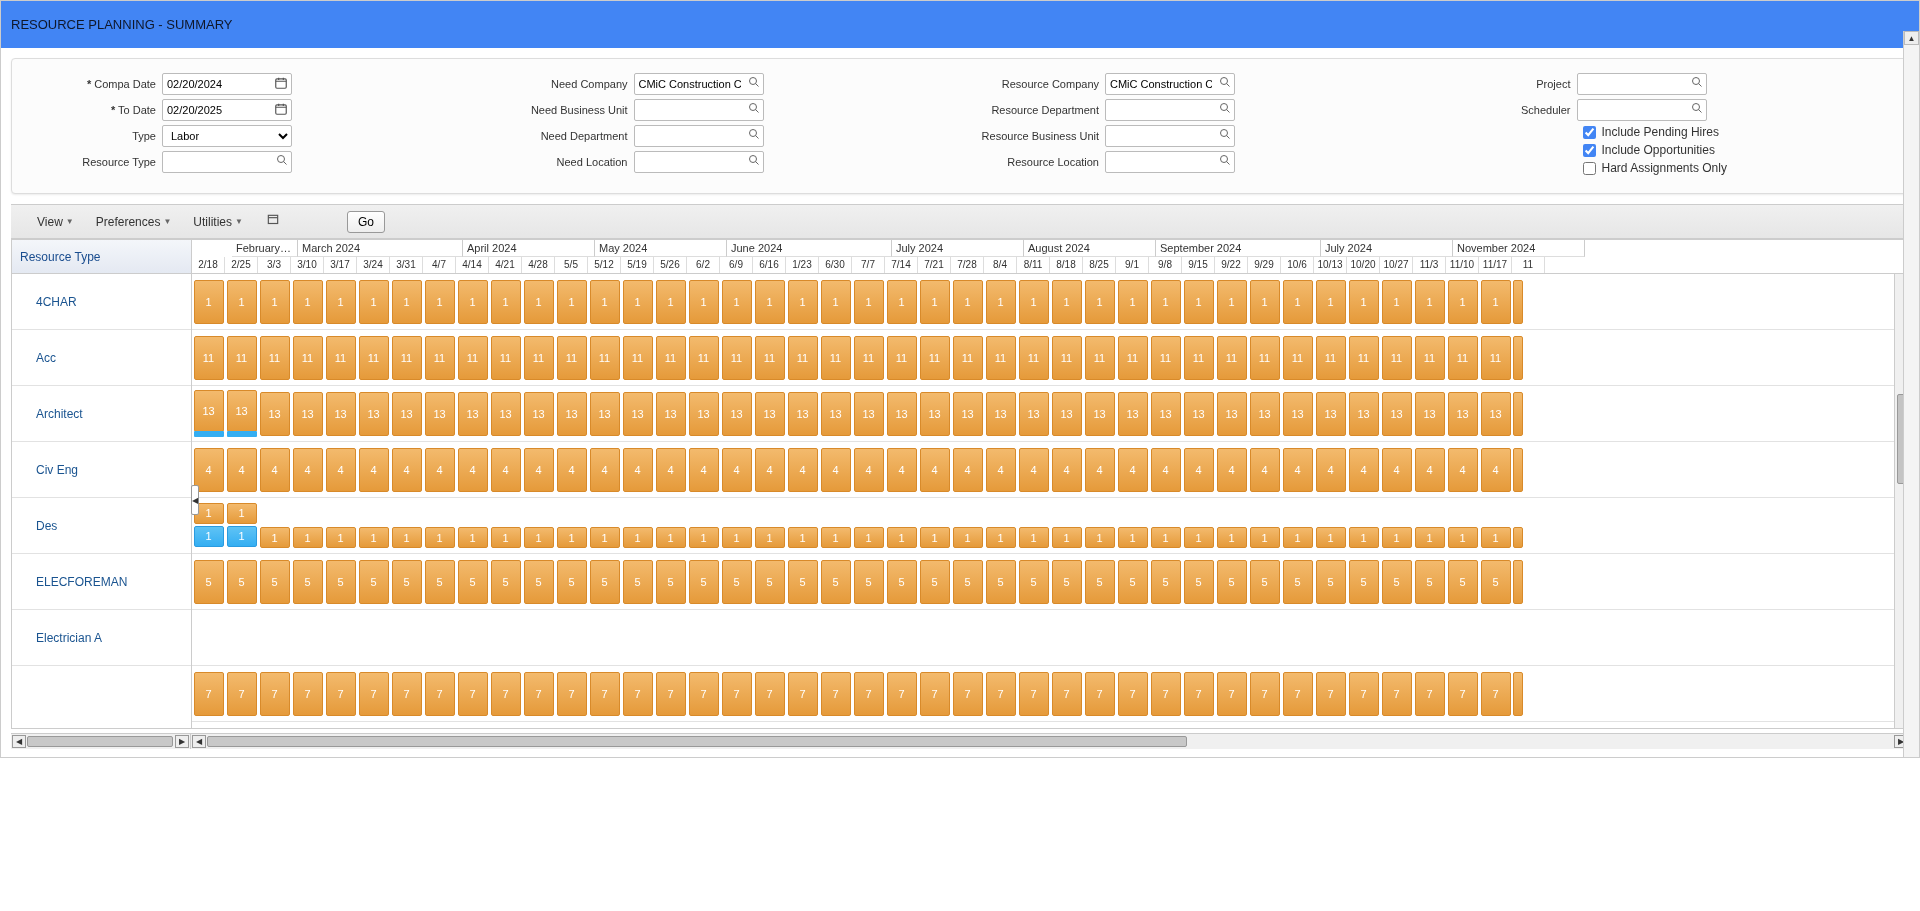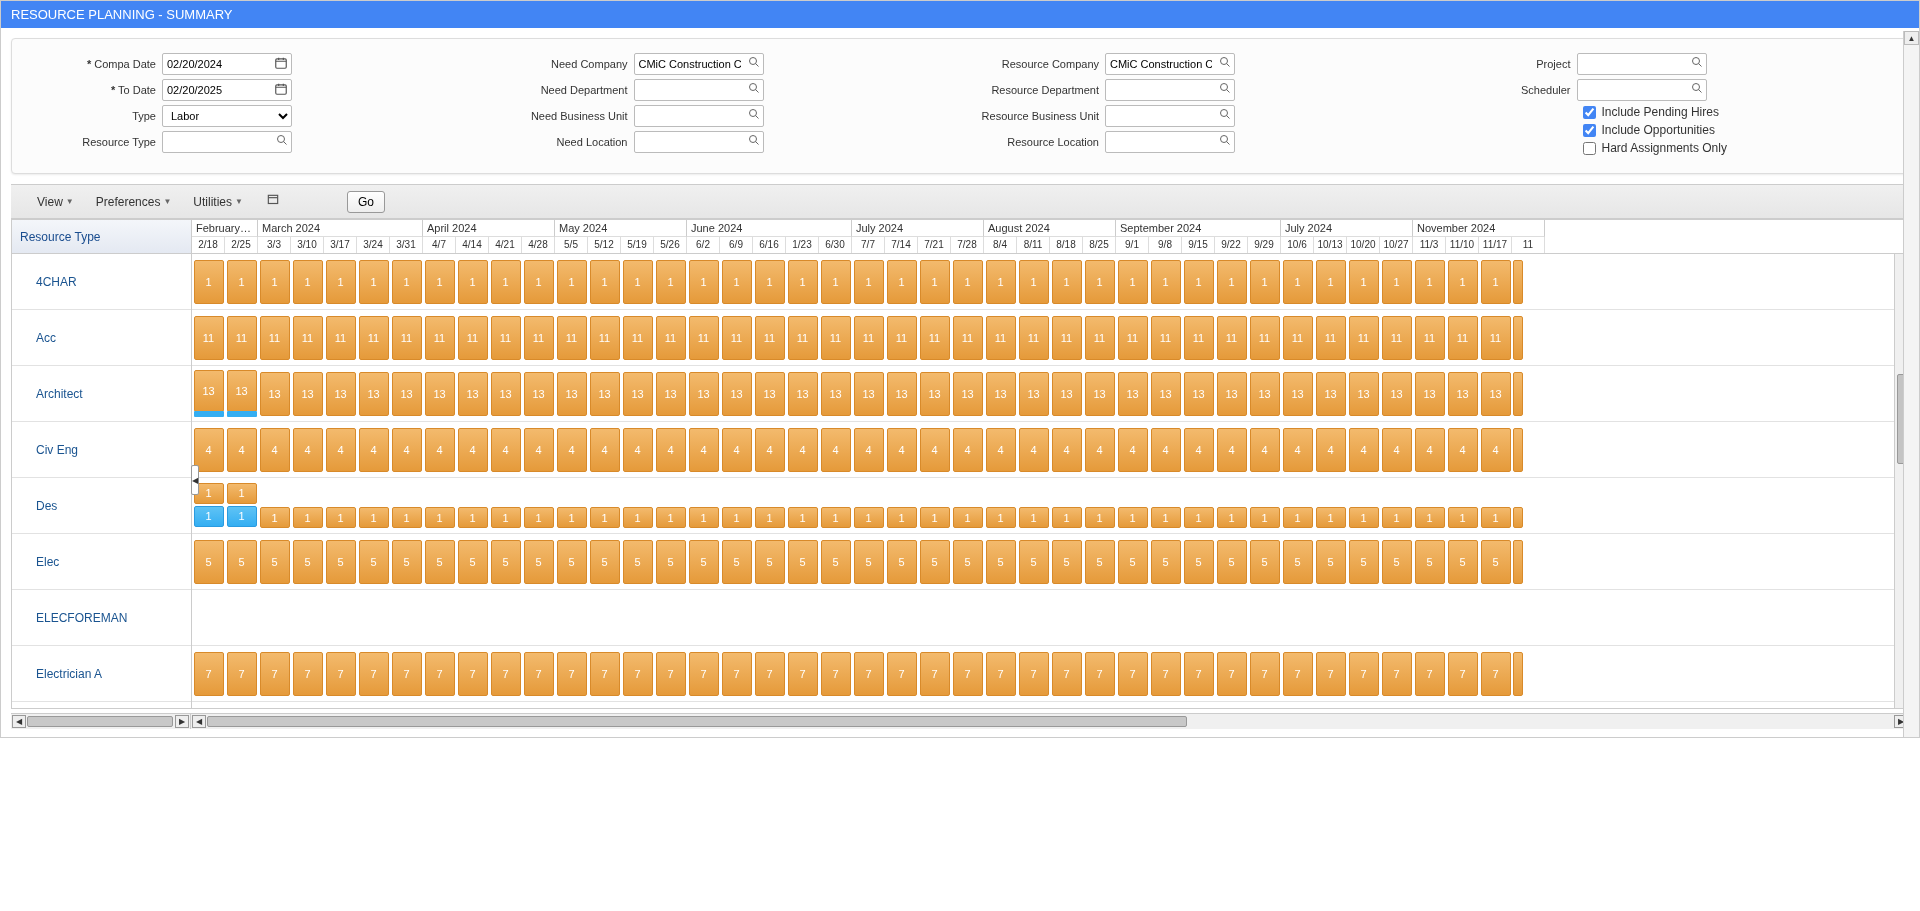--- a/index.html
+++ b/index.html
@@ -1,20 +1,20 @@
 <!DOCTYPE html>
 <html><head>
 <meta charset="utf-8">
 <style>
   * { box-sizing: border-box; margin: 0; padding: 0; }
   body { font-family: Arial, Helvetica, sans-serif; font-size: 12px; background: #fff; color: #333; }
   
   .outer-container { border: 1px solid #ccc; margin: 0 0 0 0; position: relative; }
   
-  .title-bar { background: #4285f4; color: #ffffff; padding: 6px 10px; font-size: 13px; font-weight: normal; }
+  .title-bar { background: #4285f4; color: #0f172a; padding: 16px 10px; font-size: 13px; font-weight: normal; }
   
   .filter-panel { border: 1px solid #ddd; border-radius: 4px; margin: 10px; padding: 14px 20px; background: #fcfcfc; box-shadow: 0 1px 2px rgba(0,0,0,0.08); }
   .filter-grid { display: grid; grid-template-columns: repeat(4, 1fr); gap: 4px 30px; }
   .filter-row { display: flex; align-items: center; margin-bottom: 4px; }
   .filter-label { width: 130px; text-align: right; padding-right: 6px; font-size: 11px; color: #333; }
   .filter-label .req { font-weight: bold; }
   .filter-input-wrap { position: relative; flex: 1; max-width: 130px; }
   .filter-input { width: 100%; height: 22px; border: 1px solid #bbb; border-radius: 2px; padding: 0 22px 0 4px; font-size: 11px; background: #fff; }
   .filter-select { width: 100%; height: 22px; border: 1px solid #bbb; border-radius: 2px; padding: 0 4px; font-size: 11px; background: #fff; }
   .filter-icon { position: absolute; right: 4px; top: 3px; color: #666; font-size: 13px; }
@@ -31,21 +31,21 @@
   .go-btn { background: linear-gradient(#fff,#eee); border: 1px solid #999; border-radius: 3px; padding: 3px 10px; font-size: 12px; cursor: pointer; margin-left: 60px; }
 
   .grid-area { margin: 0 10px 4px 10px; border: 1px solid #ccc; display: flex; height: 490px; overflow: hidden; position: relative; }
   .left-pane { width: 180px; border-right: 1px solid #ccc; display: flex; flex-direction: column; }
   .left-header { background: linear-gradient(#f4f6fa, #e4e9f2); border-bottom: 1px solid #ccc; height: 34px; display: flex; align-items: center; padding: 0 8px; color: #1a4d8f; font-size: 12px; }
   .left-body { flex: 1; overflow: hidden; }
   .left-row { height: 56px; border-bottom: 1px solid #e2e2e2; display: flex; align-items: center; padding-left: 24px; color: #1a5490; font-size: 12px; }
   
   .right-pane { flex: 1; display: flex; flex-direction: column; overflow: hidden; position: relative; }
   .right-header { height: 34px; display: flex; flex-direction: column; border-bottom: 1px solid #ccc; overflow: hidden; }
-  .month-row { display: flex; height: 17px; }
+  .month-row { display: flex; height: 17px; margin-left: 40px; }
   .month-cell { border-right: 1px solid #ccc; border-bottom: 1px solid #ddd; background: #fff; font-size: 11px; padding-left: 4px; display: flex; align-items: center; white-space: nowrap; overflow: hidden; }
   .week-row { display: flex; height: 17px; }
   .week-cell { width: 33px; min-width: 33px; border-right: 1px solid #ddd; text-align: center; font-size: 10px; background: #fff; display: flex; align-items: center; justify-content: center; }
   
   .right-body { flex: 1; overflow: hidden; }
   .data-row { height: 56px; border-bottom: 1px solid #e2e2e2; display: flex; align-items: center; position: relative; }
   .data-cells { display: flex; height: 100%; align-items: center; padding: 2px 0; }
   .data-cell { width: 33px; min-width: 33px; height: 100%; display: flex; flex-direction: column; align-items: center; justify-content: center; padding: 0 1px; }
   .bar-cell { width: 30px; height: 44px; margin: 0 auto; background: linear-gradient(#f3ba6d, #e59a3a); border: 1px solid #d88a2a; border-radius: 2px; color: #fff; font-size: 11px; display: flex; align-items: center; justify-content: center; }
   .bar-cell-bluefoot { height: 6px; background: #34aef2; border-radius: 1px; width: 30px; margin-top: -1px; }
@@ -128,31 +128,31 @@
           <div class="filter-label">Need Company</div>
           <div class="filter-input-wrap">
             <input class="filter-input" value="CMiC Construction Compa" style="">
             <span class="filter-icon"><svg width="12" height="12" viewBox="0 0 24 24" fill="none" stroke="#666" stroke-width="2">
                   <circle cx="10" cy="10" r="7"></circle>
                   <path d="m21 21-6-6"></path>
                 </svg></span>
           </div>
         </div>
         <div class="filter-row">
-          <div class="filter-label">Need Department</div>
+          <div class="filter-label">Need Business Unit</div>
           <div class="filter-input-wrap">
             <input class="filter-input" style="">
             <span class="filter-icon"><svg width="12" height="12" viewBox="0 0 24 24" fill="none" stroke="#666" stroke-width="2">
                   <circle cx="10" cy="10" r="7"></circle>
                   <path d="m21 21-6-6"></path>
                 </svg></span>
           </div>
         </div>
         <div class="filter-row">
-          <div class="filter-label">Need Business Unit</div>
+          <div class="filter-label">Need Department</div>
           <div class="filter-input-wrap">
             <input class="filter-input" style="">
             <span class="filter-icon"><svg width="12" height="12" viewBox="0 0 24 24" fill="none" stroke="#666" stroke-width="2">
                   <circle cx="10" cy="10" r="7"></circle>
                   <path d="m21 21-6-6"></path>
                 </svg></span>
           </div>
         </div>
         <div class="filter-row">
           <div class="filter-label">Need Location</div>
@@ -275,21 +275,20 @@
 
   <div class="grid-area">
     <div class="left-pane">
       <div class="left-header">Resource Type</div>
       <div class="left-body" id="left-body">
           <div class="left-row">4CHAR</div>
           <div class="left-row">Acc</div>
           <div class="left-row">Architect</div>
           <div class="left-row">Civ Eng</div>
           <div class="left-row">Des</div>
-          <div class="left-row">Elec</div>
           <div class="left-row">ELECFOREMAN</div>
           <div class="left-row">Electrician A</div>
         </div>
     </div>
     <div class="collapse-handle">◀</div>
     <div class="right-pane">
       <div class="right-header">
         <div class="month-row" id="month-row">
             <div class="month-cell" style="width: 66px;">February…</div>
             <div class="month-cell" style="width: 165px;">March 2024</div>

